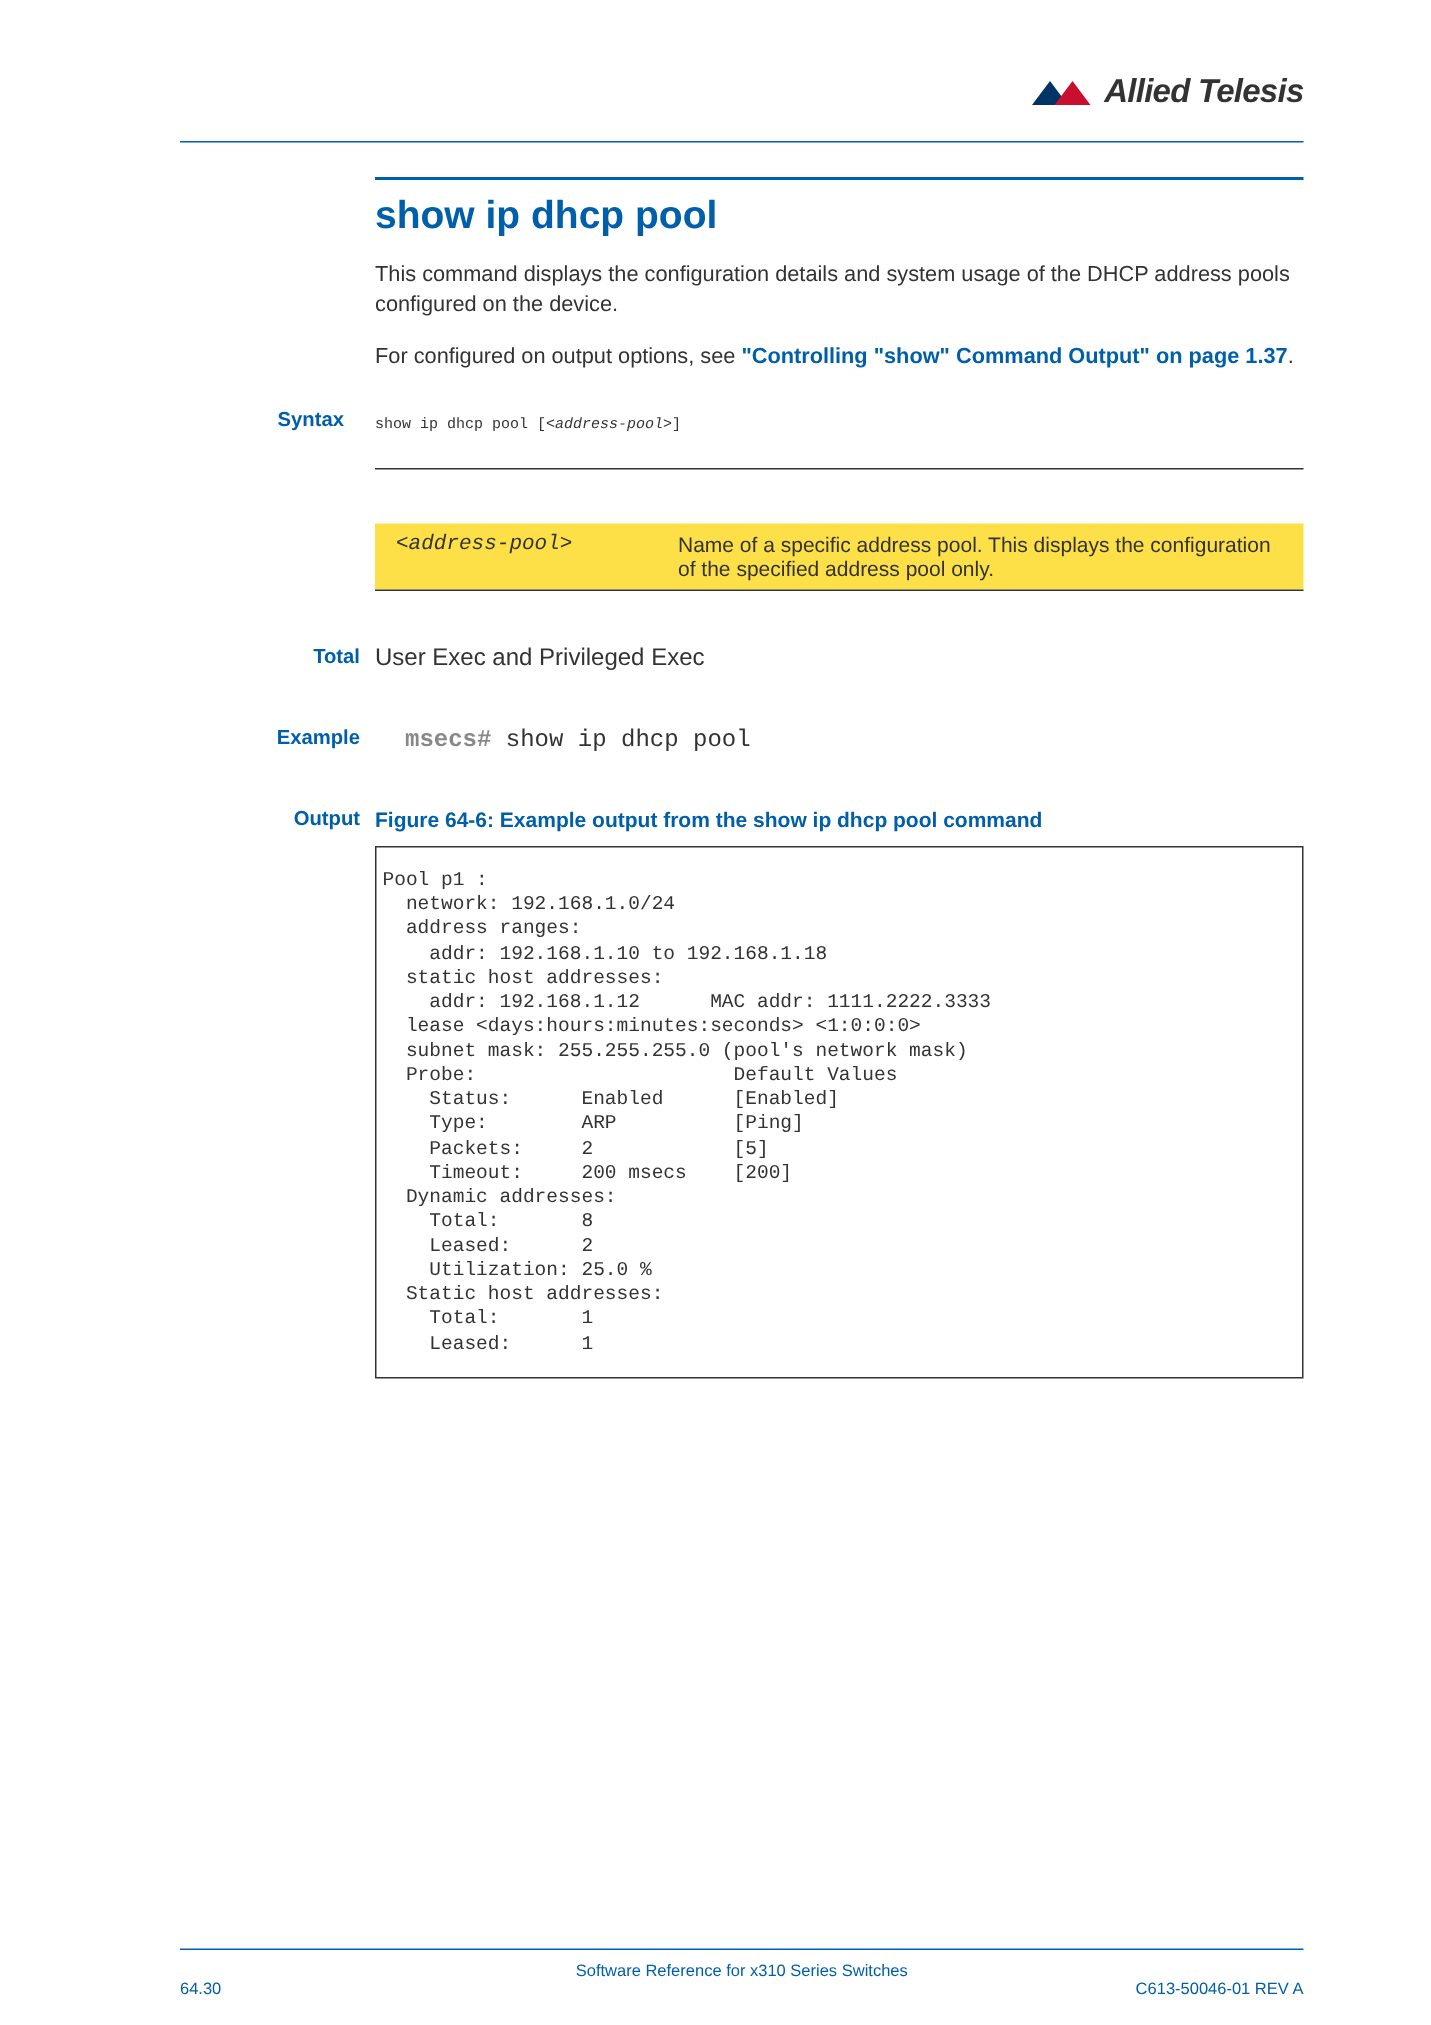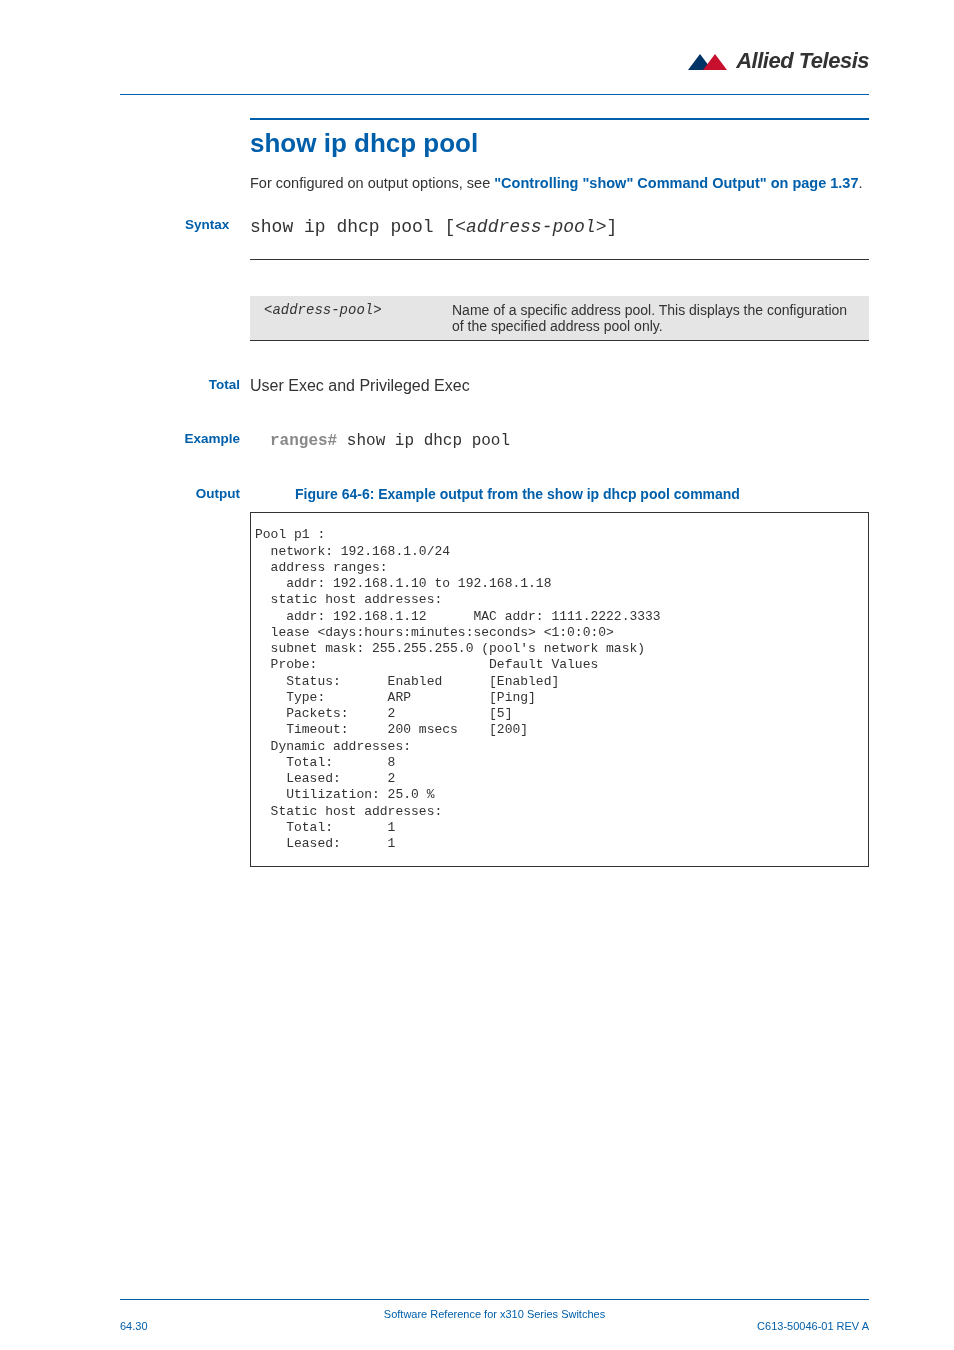--- a/index.html
+++ b/index.html
@@ -72,21 +72,21 @@
   .syntax-label {
     position: absolute;
     left: -65px;
     top: 0;
     color: #005faa;
     font-weight: 700;
     font-size: 13.5px;
   }
   .syntax-text {
     font-family: "Courier New", monospace;
-    font-size: 18px;
+    font-size: 10px;
     text-align: center;
   }
   .param-table {
     margin-top: 22px;
     width: 100%;
     border-collapse: collapse;
   }
   .param-table tr.hdr td {
     border-top: 1px solid #333;
     height: 24px;
@@ -95,21 +95,21 @@
     padding: 6px 14px 6px 14px;
     font-size: 14px;
     vertical-align: top;
   }
   .param-table td.param {
     font-family: "Courier New", monospace;
     font-style: italic;
     white-space: nowrap;
     width: 160px;
   }
-  .param-table tr.body { background: #e5e5e5; }
+  .param-table tr.body { background: #fde047; }
   .param-table tr.last td { border-bottom: 1px solid #333; }
   .mode-block, .example-block, .output-block {
     position: relative;
     margin-top: 36px;
   }
   .side-label {
     position: absolute;
     left: -130px;
     width: 120px;
     top: 0;
@@ -128,21 +128,20 @@
     font-weight: bold;
   }
   .cmd {
     font-family: "Courier New", monospace;
   }
   .figcap {
     color: #005faa;
     font-weight: 700;
     font-size: 14px;
     margin-bottom: 10px;
-    margin-left: 45px;
   }
   .code-box {
     border: 1px solid #333;
     padding: 14px 4px;
     font-family: "Courier New", monospace;
     font-size: 13px;
     line-height: 1.25;
     white-space: pre;
   }
   .footer {
@@ -183,20 +182,21 @@
       <polygon points="15,18 27,2 39,18" fill="#c8102e"></polygon>
     </svg><span>Allied Telesis</span>
   </div>
 
   <div class="hr-top"></div>
 
   <div class="content">
     <div class="title-rule"></div>
     <h1>show ip dhcp pool</h1>
 
+    <p>This command displays the configuration details and system usage of the DHCP address pools configured on the device.</p>
 
     <p>
       <span>For configured on output options, see </span><span class="link">"Controlling "show" Command Output" on page 1.37</span><span>.</span>
     </p>
 
     <div class="syntax-block">
       <div class="syntax-label">Syntax</div>
       <span class="syntax-text"><span>show ip dhcp pool [&lt;</span><i>address-pool</i><span>&gt;]</span></span>
 
       <table class="param-table">
@@ -214,21 +214,21 @@
     </div>
 
     <div class="mode-block">
       <div class="side-label">Total</div>
       <span>User Exec and Privileged Exec</span>
     </div>
 
     <div class="example-block">
       <div class="side-label">Example</div>
       <div class="example-inner">
-        <span class="prompt">ranges#</span><span class="cmd"> show ip dhcp pool</span>
+        <span class="prompt">msecs#</span><span class="cmd"> show ip dhcp pool</span>
       </div>
     </div>
 
     <div class="output-block">
       <div class="side-label">Output</div>
       <div class="figcap">Figure 64-6: Example output from the show ip dhcp pool command</div>
       <div class="code-box">Pool p1 :
   network: 192.168.1.0/24
   address ranges:
     addr: 192.168.1.10 to 192.168.1.18

